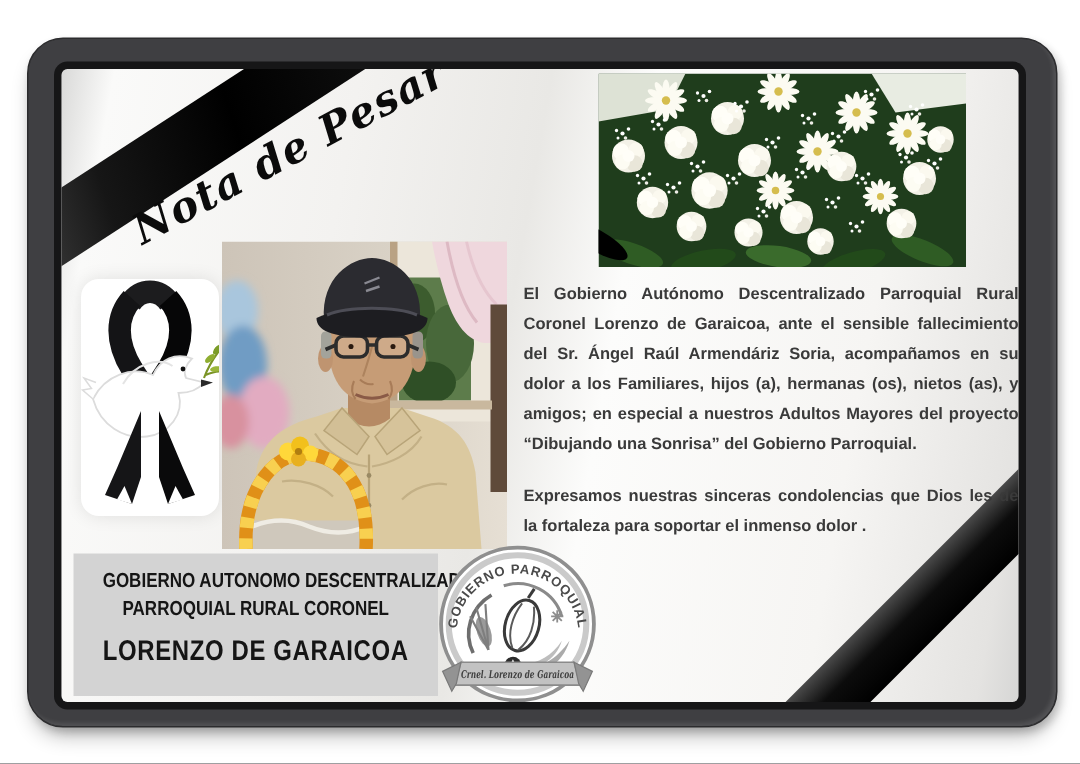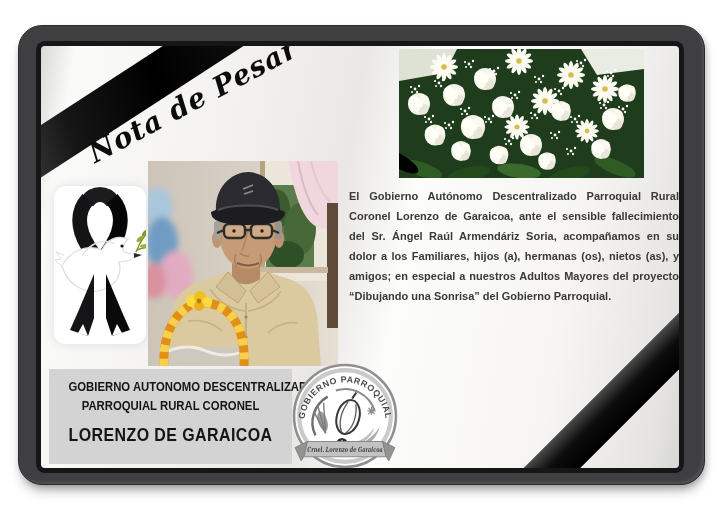--- a/index.html
+++ b/index.html
@@ -278,20 +278,21 @@
           <use href="#bb" xlink:href="#bb" transform="translate(30,70)"></use>
             <use href="#bb" xlink:href="#bb" transform="translate(50,76)"></use>
           <use href="#bb" xlink:href="#bb" transform="translate(110,92)"></use>
             <use href="#bb" xlink:href="#bb" transform="translate(172,102)"></use>
         </g>
       </svg>
     </div>
 
     <div class="abs textblock">
       <p>El Gobierno Autónomo Descentralizado Parroquial Rural Coronel Lorenzo de Garaicoa, ante el sensible fallecimiento del Sr. Ángel Raúl Armendáriz Soria, acompañamos en su dolor a los Familiares, hijos (a), hermanas (os), nietos (as), y amigos; en especial a nuestros Adultos Mayores del proyecto “Dibujando una Sonrisa” del Gobierno Parroquial.</p>
+      <p>Expresamos nuestras sinceras condolencias que Dios les de la fortaleza para soportar el inmenso dolor .</p>
     </div>
 
     <div class="abs gov-banner">
       <div class="ln ln1">GOBIERNO AUTONOMO DESCENTRALIZADO</div>
       <div class="ln ln2">PARROQUIAL RURAL CORONEL</div>
       <div class="ln ln3">LORENZO DE GARAICOA</div>
     </div>
 
     <div class="abs logo">
       <svg viewBox="0 0 106 106" xmlns="http://www.w3.org/2000/svg" xmlns:xlink="http://www.w3.org/1999/xlink">

